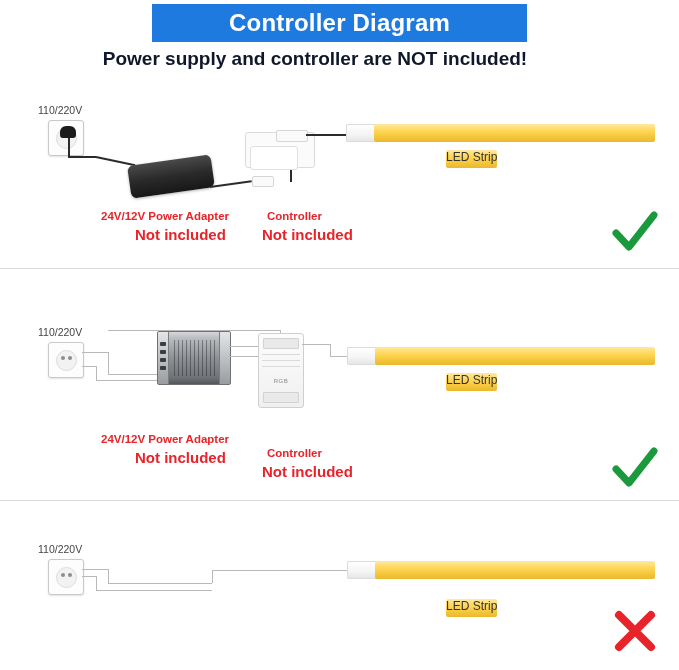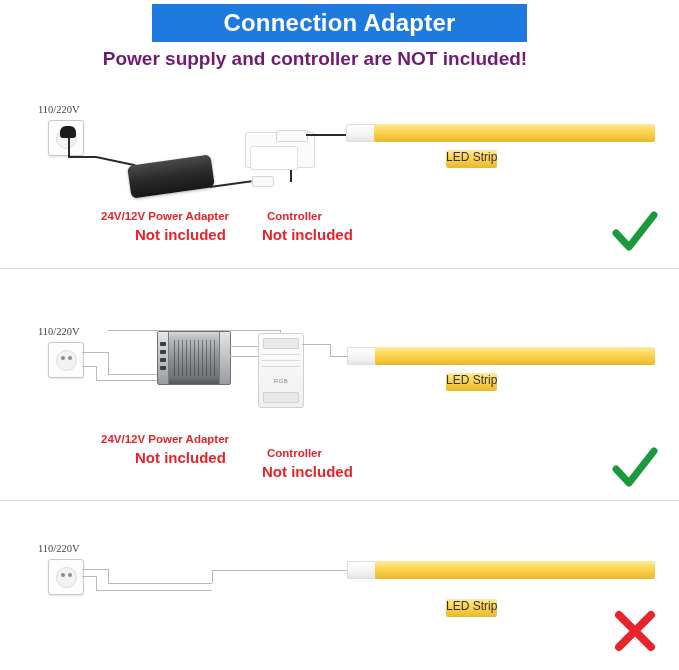--- a/index.html
+++ b/index.html
@@ -37,21 +37,21 @@
     font-size: 24px;
     font-weight: bold;
     letter-spacing: 0.2px;
   }
   .subtitle {
     position: absolute;
     left: 0;
     top: 48px;
     width: 630px;
     text-align: center;
-    color: #701a75;
+    color: #0f172a;
     font-size: 19px;
     font-weight: bold;
   }
 
   
   .hr {
     position: absolute;
     left: 0;
     width: 679px;
     height: 1px;
@@ -67,21 +67,20 @@
     color: #333;
     white-space: nowrap;
   }
   .label.red {
     color: #e8242a;
     font-weight: bold;
   }
   .label.volt {
     font-size: 10.5px;
     color: #444;
-    font-family: Liberation Serif, serif;
   }
   .label.strip {
     font-size: 12px;
     color: #333;
   }
 
   
   .socket {
     position: absolute;
     width: 34px;
@@ -270,21 +269,21 @@
   }
 
   
 </style>
 </head>
 <body>
 
 <div class="page">
 
   <div class="title-banner">
-    <span>Connection Adapter</span>
+    <span>Controller Diagram</span>
   </div>
   <div class="subtitle">Power supply and controller are NOT included!</div>
 
   <div class="hr s1"></div>
   <div class="hr s2"></div>
 
   <div>
 
     <div class="label volt" style="left:38px; top:104px;">110/220V</div>
 

